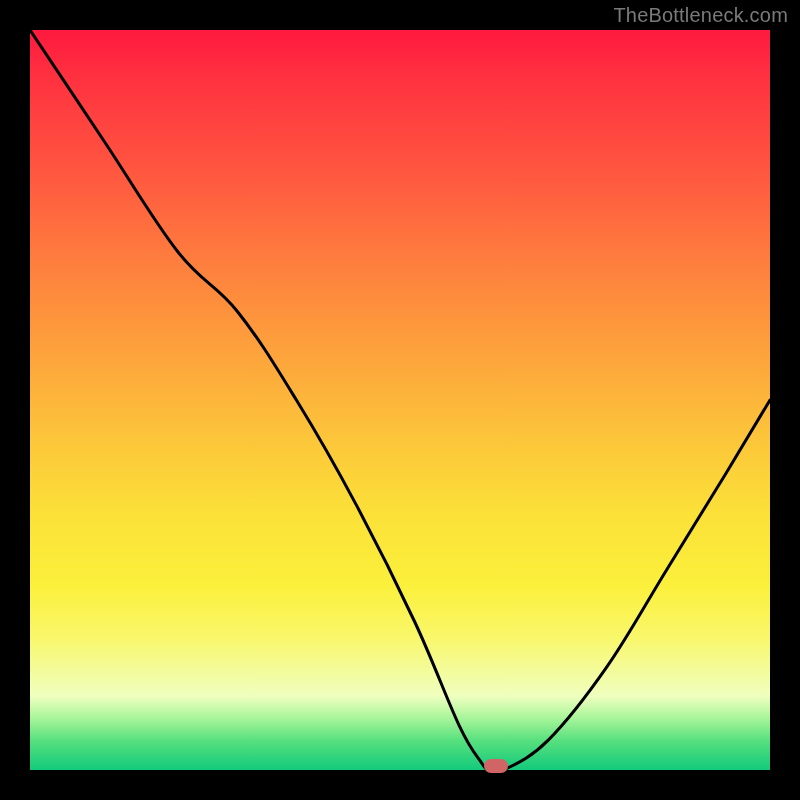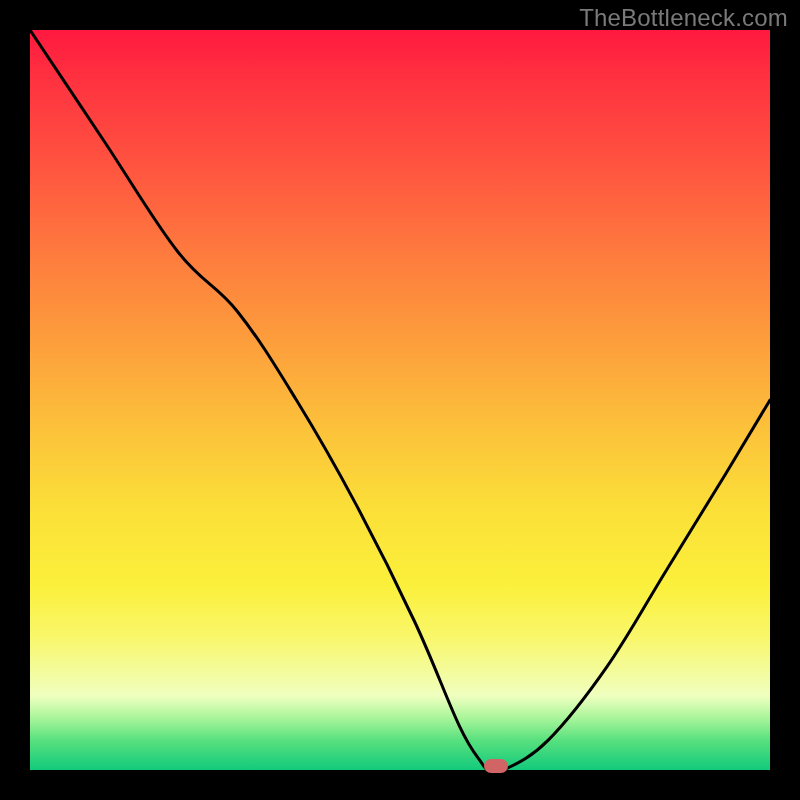--- a/index.html
+++ b/index.html
@@ -40,21 +40,21 @@
       #a8f59a 93%,
       #58e07e 96%,
       #12ca7c 100%
     );
   }
   .watermark {
     position: absolute;
     top: 4px;
     right: 12px;
     color: #7a7a7a;
-    font-size: 24px;
+    font-size: 20px;
     font-weight: 500;
     letter-spacing: 0.2px;
     pointer-events: none;
   }
   svg.curve {
     position: absolute;
     top: 0;
     left: 0;
     width: 740px;
     height: 740px;

